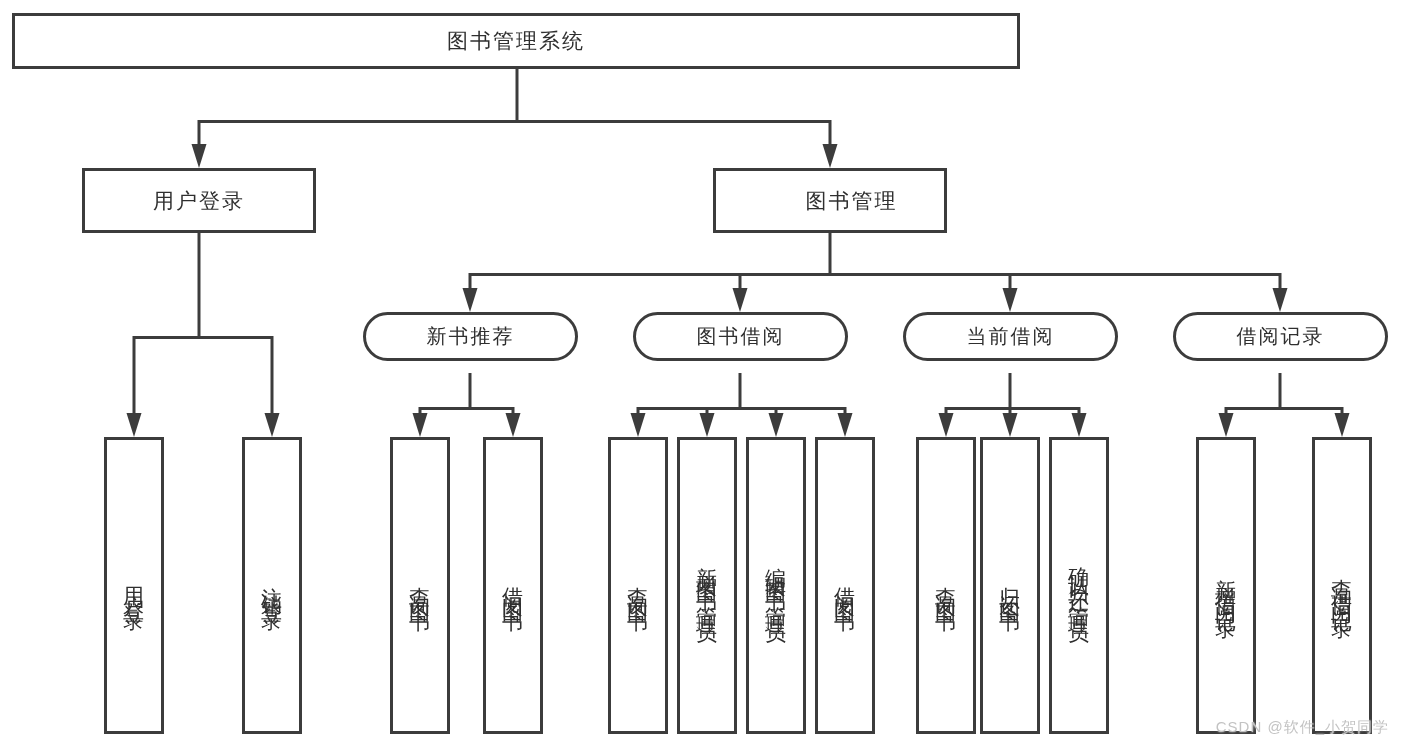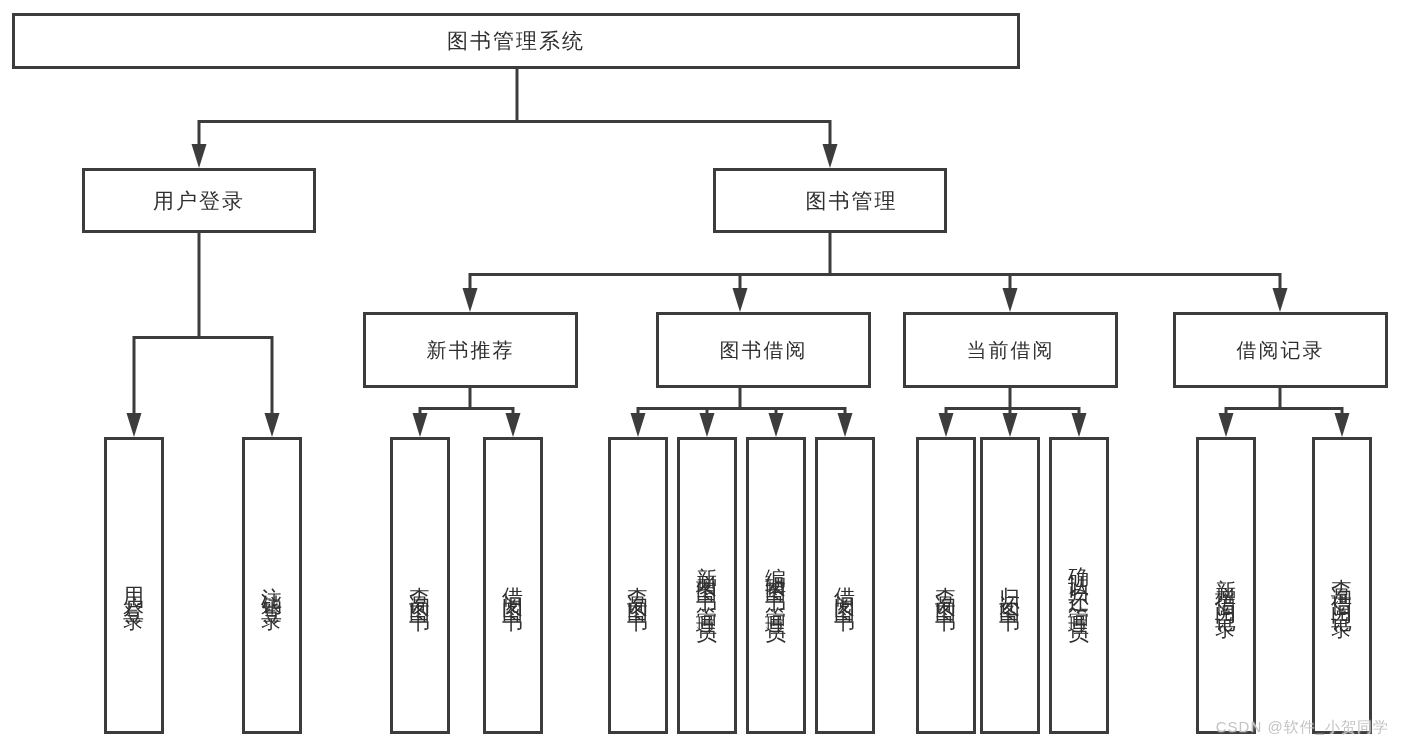--- a/index.html
+++ b/index.html
@@ -43,21 +43,21 @@
   }
   .hbox {
     font-size: 21px;
     letter-spacing: 2px;
   }
   .root-box {
     left: 12px; top: 13px;
     width: 1008px; height: 56px;
   }
   .l2-box { height: 65px; width: 234px; top: 168px; }
-  .l3-box { height: 76px; width: 215px; top: 312px; font-size: 20px; }
+  .l3-box { height: 49px; width: 215px; top: 312px; font-size: 20px; border-radius: 26px; }
   .leaf {
     top: 437px;
     width: 60px; height: 297px;
   }
   .leaf span {
     writing-mode: vertical-rl;
     text-orientation: mixed;
     font-size: 21px;
     letter-spacing: 8px;
     color: var(--text);
@@ -133,21 +133,21 @@
   <div class="node hbox l2-box" style="left:82px;">
     <span>用户登录</span>
   </div>
   <div class="node hbox l2-box" style="left:713px;padding-left:43px;">
     <span>图书管理</span>
   </div>
 
   <div class="node hbox l3-box" style="left:363px;">
     <span>新书推荐</span>
   </div>
-  <div class="node hbox l3-box" style="left:656px;">
+  <div class="node hbox l3-box" style="left:633px;">
     <span>图书借阅</span>
   </div>
   <div class="node hbox l3-box" style="left:903px;align-items:center;">
     <span>当前借阅</span>
   </div>
   <div class="node hbox l3-box" style="left:1173px;">
     <span>借阅记录</span>
   </div>
 
   <div class="node leaf" style="left:104px;">

